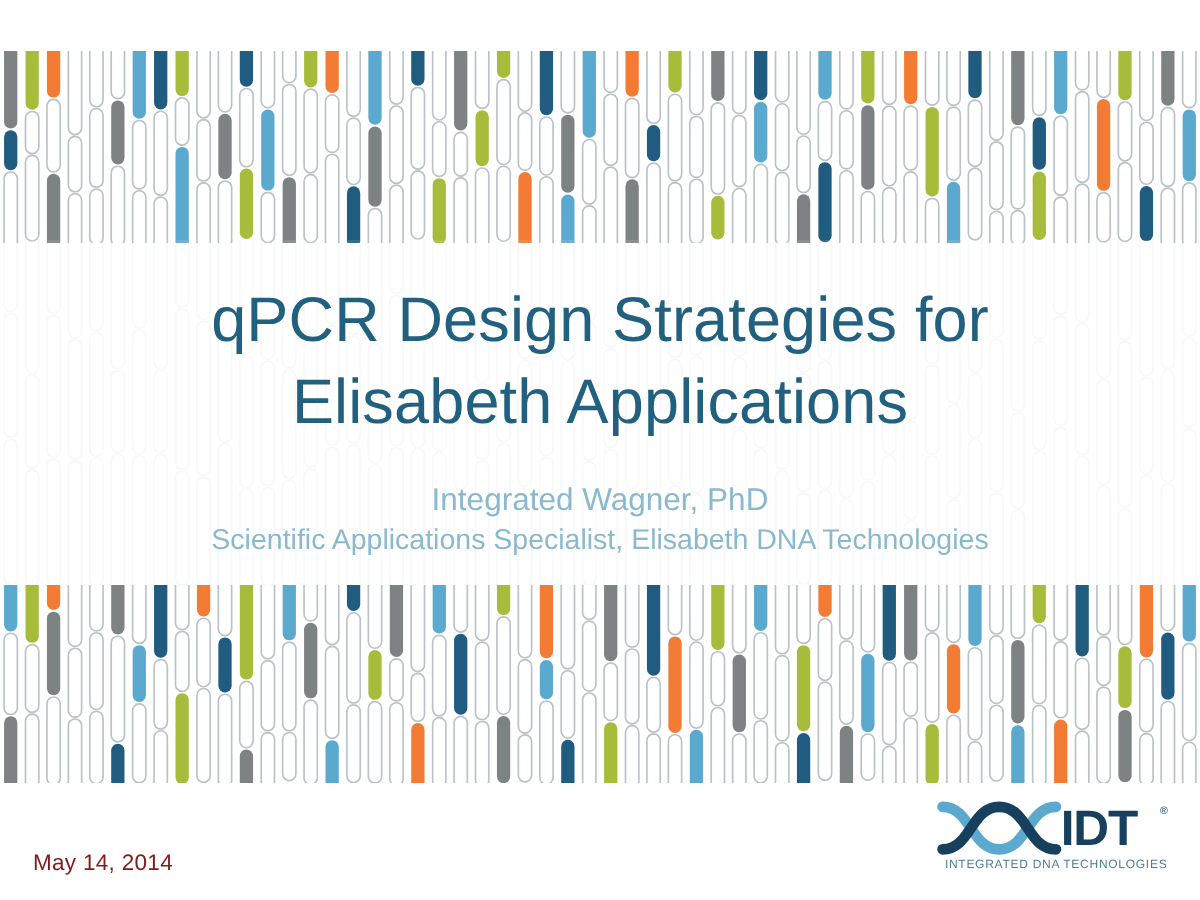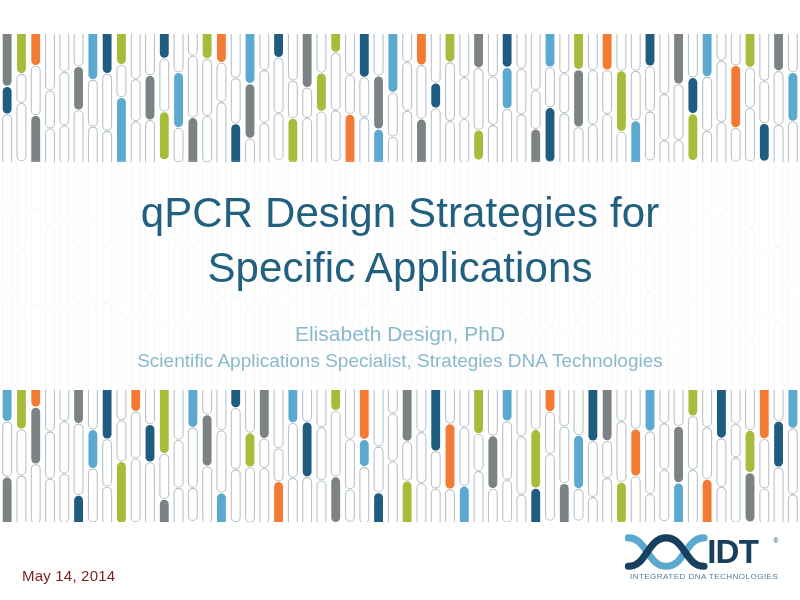--- a/index.html
+++ b/index.html
@@ -608,23 +608,23 @@
         <rect x="774.14" y="31.69" width="8.86" height="44.76" rx="4.43" ry="4.43" fill="#1f5c80"></rect>
         <rect x="774.14" y="77.65" width="8.86" height="61.07" rx="4.43" ry="4.43" fill="#ffffff" stroke="#b9c3c7" stroke-width="1.1"></rect>
         <rect x="788.43" y="-7.17" width="8.86" height="44.90" rx="4.43" ry="4.43" fill="#5ba9ce"></rect>
         <rect x="788.43" y="38.92" width="8.86" height="64.73" rx="4.43" ry="4.43" fill="#ffffff" stroke="#b9c3c7" stroke-width="1.1"></rect>
         <rect x="788.43" y="104.85" width="8.86" height="30.35" rx="4.43" ry="4.43" fill="#ffffff" stroke="#b9c3c7" stroke-width="1.1"></rect>
       </svg>
     </div>
 
   <div id="text-block">
     <h1 id="slide-title">qPCR Design Strategies for
-Specific Applications</h1>
-    <p id="presenter-name">Elisabeth Design, PhD</p>
-    <p id="presenter-role">Scientific Applications Specialist, Strategies DNA Technologies</p>
+Elisabeth Applications</h1>
+    <p id="presenter-name">Integrated Wagner, PhD</p>
+    <p id="presenter-role">Scientific Applications Specialist, Elisabeth DNA Technologies</p>
   </div>
 
   <div id="slide-date">May 14, 2014</div>
 
   <div id="idt-logo">
     <svg viewBox="0 0 200 66" width="160" height="52" aria-label="IDT logo">
       <g>
         <path d="M4 10 C 28 10, 28 46, 52 46 C 76 46, 76 10, 100 10" fill="none" stroke="#5ba9ce" stroke-width="9" stroke-linecap="round"></path>
         <path d="M4 46 C 28 46, 28 10, 52 10 C 76 10, 76 46, 100 46" fill="none" stroke="#17405e" stroke-width="9" stroke-linecap="round"></path>
       </g>

